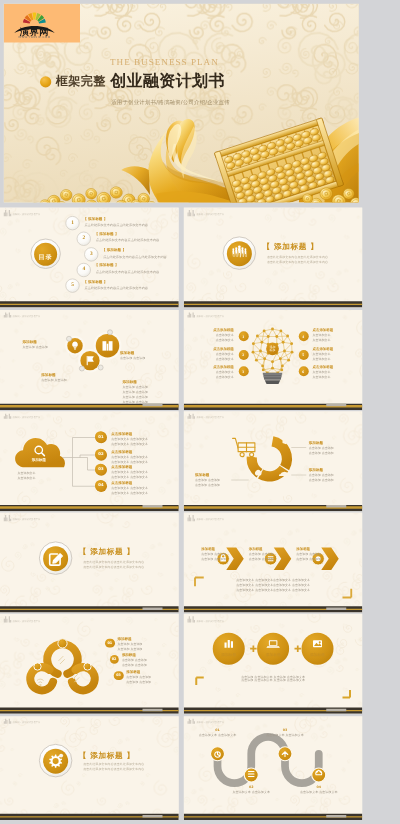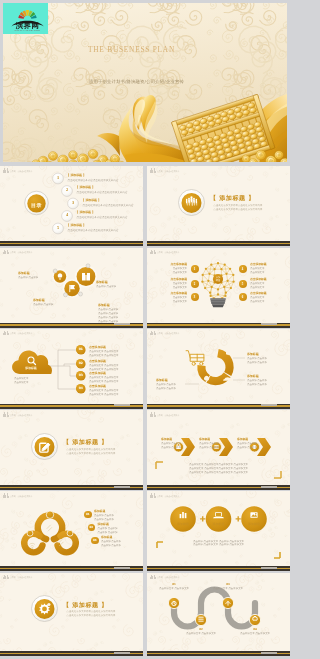--- a/index.html
+++ b/index.html
@@ -7,21 +7,21 @@
        font-family:"Liberation Sans",sans-serif;}
   .page{position:relative;width:290px;height:659px;background:#d3d4d7;}
   svg{display:block;}
   .bgsvg{position:absolute;left:0;top:0;}
   .gdefs{position:absolute;width:0;height:0;overflow:hidden;}
 
   
   .hero{position:absolute;left:3px;top:3px;width:284px;height:159px;overflow:hidden;
         background:#f3e7ce;}
   .hero-art{position:absolute;left:0;top:0;}
-  .logo-box{position:absolute;left:0;top:0;width:45px;height:31px;background:#5eead4;}
+  .logo-box{position:absolute;left:0;top:0;width:61px;height:31px;background:#fdba74;}
   .logo-svg{position:absolute;left:7px;top:3px;}
   .logo-cn{position:absolute;left:8px;top:17.5px;width:33px;text-align:center;
            font-size:7.4px;font-weight:bold;color:#1b1b19;letter-spacing:.4px;
            font-family:"DejaVu Sans",sans-serif;}
   .logo-url{position:absolute;left:8px;top:26px;width:33px;text-align:center;
             font-size:2.3px;color:#6d6d6b;letter-spacing:.35px;}
   .kicker{position:absolute;left:85px;top:42px;font-size:7.3px;letter-spacing:.8px;
           color:#d7b073;font-family:"Liberation Serif",serif;white-space:nowrap;}
   .title-row{position:absolute;left:29px;top:54px;display:flex;align-items:center;}
   .bullet{width:9.2px;height:9.2px;border-radius:50%;margin-right:3.4px;
@@ -763,20 +763,25 @@
             <path d="M18.42 9.71 L19.76 4.38 A9.30 9.30 0 0 1 22.62 5.63 L19.59 10.23 A3.80 3.80 0 0 0 18.42 9.71 Z" fill="#a9c136"></path>
             <path d="M19.83 10.40 L23.20 6.05 A9.30 9.30 0 0 1 25.31 8.35 L20.69 11.34 A3.80 3.80 0 0 0 19.83 10.40 Z" fill="#3aa23a"></path>
             <path d="M20.84 11.59 L25.67 8.96 A9.30 9.30 0 0 1 26.68 11.91 L21.25 12.79 A3.80 3.80 0 0 0 20.84 11.59 Z" fill="#0f8f8e"></path>
           </g>
           <path d="M1.4 20.4 C7.2 12.9 27.8 12.9 33.8 20.4 C27.4 16.3 7.6 16.3 1.4 20.4 Z" fill="#1b1b19"></path>
         </svg>
 <div class="logo-cn">演界网</div>
 <div class="logo-url">WWW.YANJIE.COM</div>
 </div>
 <div class="kicker">THE BUSENESS PLAN</div>
+<div class="title-row">
+        <span class="bullet"></span>
+        <span class="t1">框架完整</span>
+        <span class="t2">创业融资计划书</span>
+      </div>
 <div class="subtitle">适用于创业计划书/路演融资/公司介绍/企业宣传</div>
 </div>
 <div class="slide" style="left:0px;top:166px;width:143px;height:80px">
 <svg class="bgsvg" width="143" height="80" viewBox="0 0 143 80">
         <rect x="0" y="0" width="143" height="80" fill="#faf4e9"></rect>
         <rect x="0" y="0" width="143" height="80" fill="url(#pA)"></rect>
         <rect x="0" y="0" width="143" height="80" fill="url(#pB)"></rect>
       </svg>
 <div class="wm">
         <span class="wm-bars">

